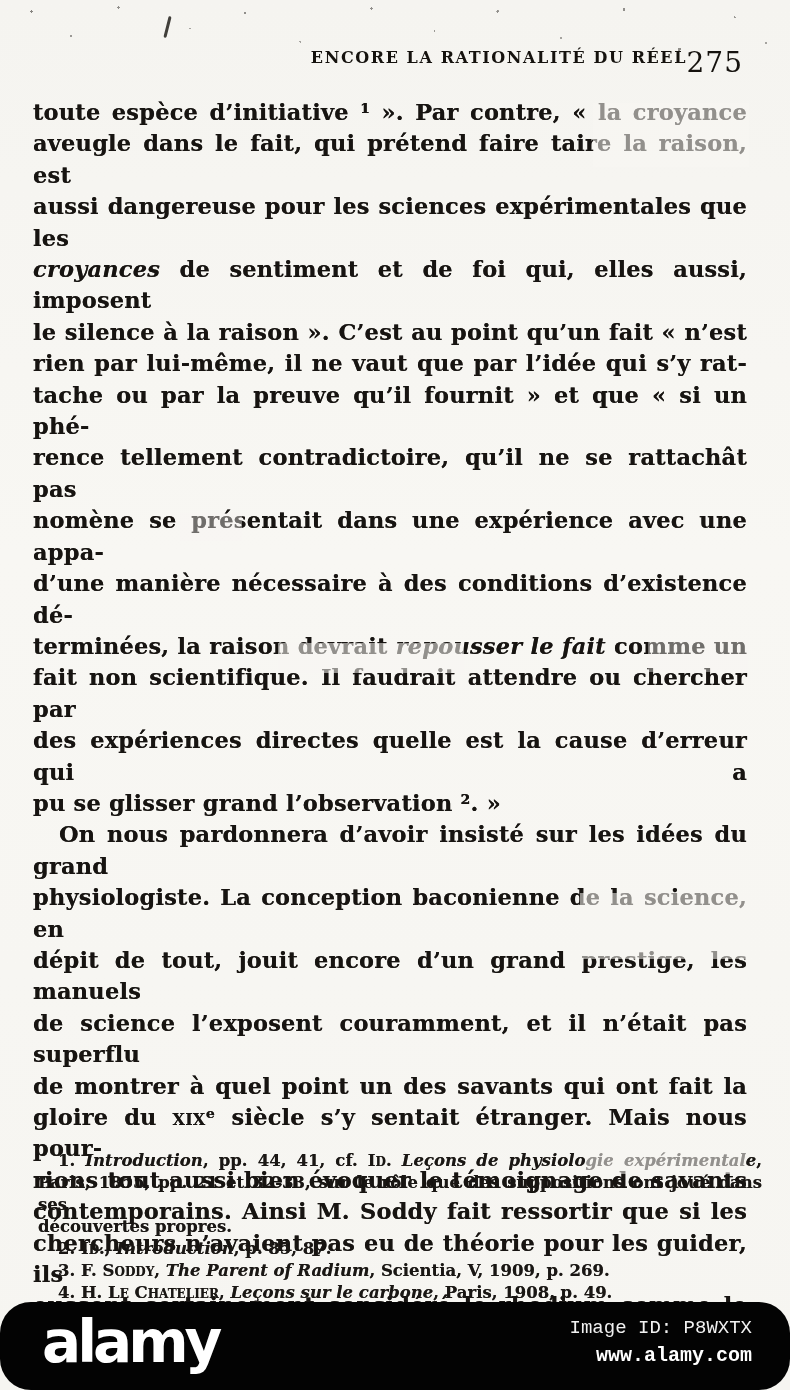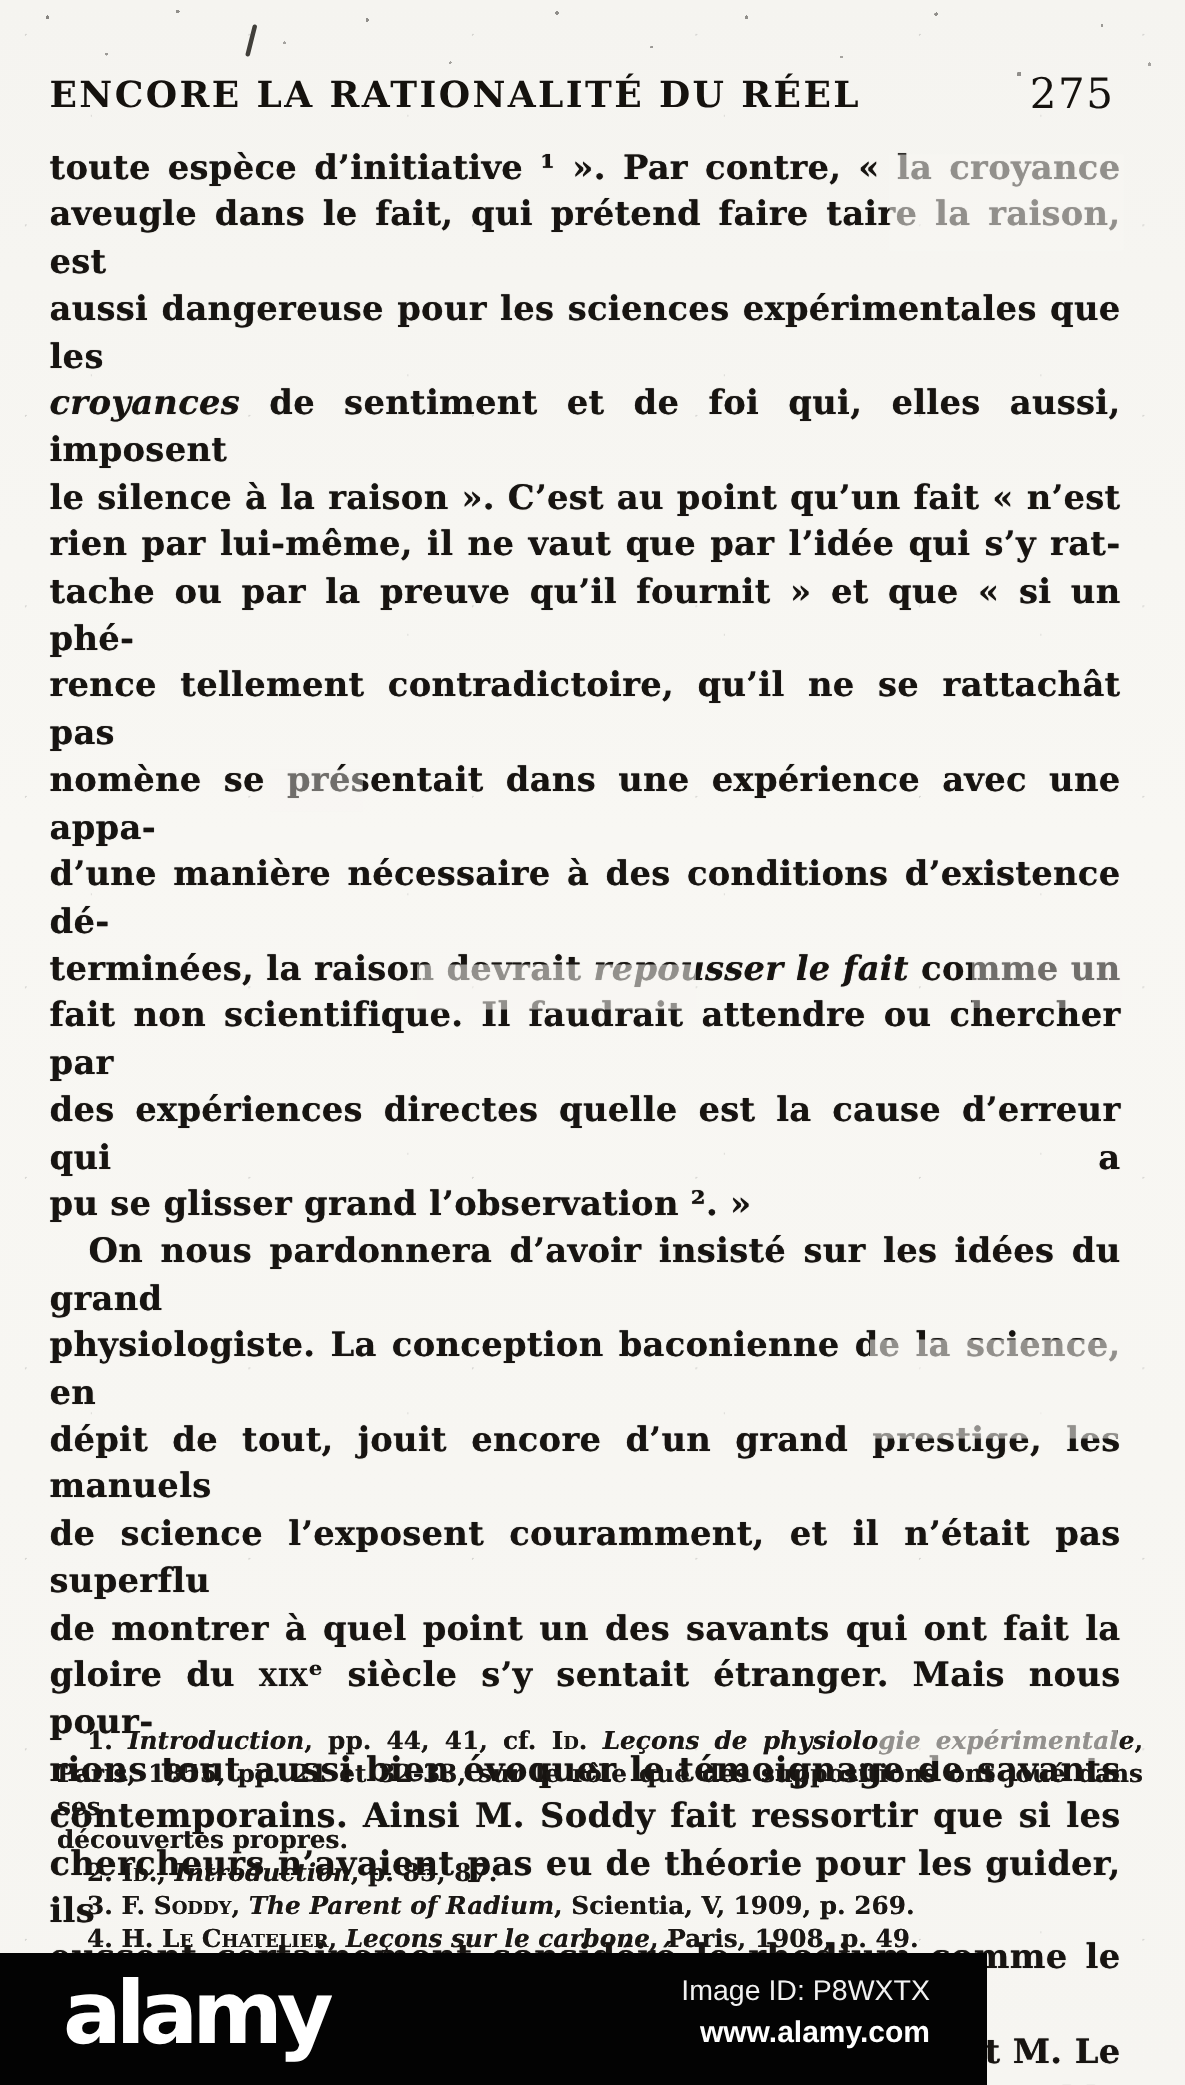--- a/index.html
+++ b/index.html
@@ -4,22 +4,22 @@
 <style>
   html,body{margin:0;padding:0;background:#e9e9e9;}
   .page{
     position:relative; width:790px; height:1390px; overflow:hidden;
     background:linear-gradient(180deg,#f5f4f0 0%,#f8f7f3 40%,#f6f5f1 100%);
     font-family:"DejaVu Serif", serif;
   }
   
   .running-head{position:absolute; top:48px; left:33px; width:714px; height:32px; color:#15120e;}
   .head-title{
-    display:block; text-align:left; padding-right:60px;
-    font-weight:700; font-size:24px; letter-spacing:1.6px;
+    display:block; text-align:right; padding-right:60px;
+    font-weight:700; font-size:16px; letter-spacing:1.6px;
   }
   .page-num{position:absolute; right:4px; top:-2px; font-weight:400; font-size:28px; letter-spacing:1px;}
   
   .body-text{
     position:absolute; top:97px; left:33px; width:714px;
     font-size:22.5px; font-weight:700; line-height:31.4px; color:#171411;
     letter-spacing:.2px; text-shadow:0 0 .5px rgba(23,20,17,.75);
   }
   .footnotes{
     position:absolute; top:1150px; left:38px; width:724px;
@@ -57,27 +57,27 @@
       radial-gradient(circle 1.1px at 17px 23px, rgba(0,0,0,.13) 0 60%, transparent 61%),
       radial-gradient(circle .9px at 61px 77px, rgba(0,0,0,.11) 0 60%, transparent 61%);
     background-size:149px 127px, 211px 173px;
     background-repeat:repeat, repeat;
   }
   .slash-mark{position:absolute; left:166px; top:16px; width:3px; height:22px;
     background:#211e1a; transform:rotate(14deg); border-radius:2px; opacity:.85;}
   .fade{position:absolute; background:rgba(247,246,242,.55); pointer-events:none;}
   .fade.light{background:rgba(247,246,242,.4);}
   
-  .watermark-bar{position:absolute; left:0; top:1302px; width:658px; height:88px; background:#030303;}
+  .watermark-bar{position:absolute; left:0; top:1302px; width:790px; height:88px; background:#030303;border-radius:31px;}
   .alamy-logo{
     position:absolute; left:42px; top:6px; color:#ffffff;
     font-family:"DejaVu Sans", sans-serif; font-weight:700; font-size:58px; letter-spacing:-4px;
   }
   .wm-right{position:absolute; right:38px; top:15px; text-align:right; color:#fff;
-    font-family:Liberation Sans, sans-serif;}
+    font-family:Liberation Mono, monospace;}
   .wm-id{font-size:19px; font-weight:400; color:#f1f1f1; margin-bottom:5px;}
   .wm-url{font-size:20px; font-weight:700; color:#ffffff;}
 </style>
 </head>
 <body>
 
 <div class="page">
 
   <div class="noise-all"></div>
   <div class="noise-top"></div>

